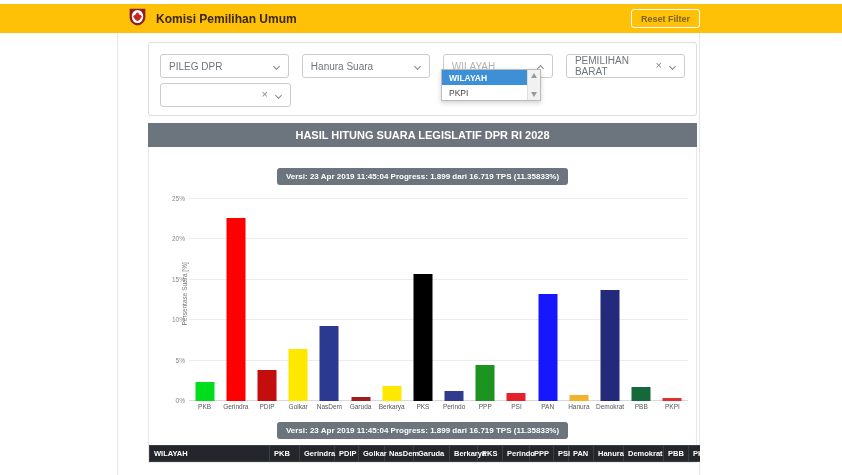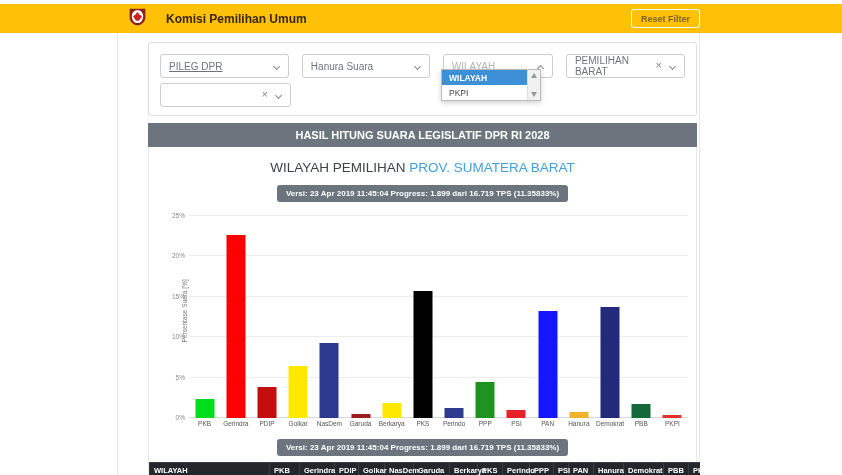--- a/index.html
+++ b/index.html
@@ -1,21 +1,21 @@
 <!DOCTYPE html>
 <html><head>
 <meta charset="utf-8">
 <style>
   * { margin:0; padding:0; box-sizing:border-box; }
   html,body { width:842px; height:475px; overflow:hidden; background:#fff;
               font-family:"Liberation Sans", sans-serif; }
   
   .navbar { position:absolute; left:0; top:4px; width:842px; height:29px;
             background:#FFC107; display:flex; align-items:center; }
-  .brand { display:flex; align-items:center; gap:18px; margin-left:127px; }
+  .brand { display:flex; align-items:center; gap:8px; margin-left:127px; }
   .brand-title { font-size:12px; font-weight:bold; color:#38270a; }
   .reset-btn { position:absolute; right:142px; top:5px; height:19px; padding:0 9px;
                background:transparent; border:1px solid #fff; border-radius:3px;
                font-size:9px; color:#7b6225; font-family:"Liberation Sans",sans-serif; cursor:pointer;font-weight:bold; }
   
   .container { position:absolute; left:117px; top:33px; width:583px; height:442px;
                background:#fff; border-left:1px solid #e7e7e7; border-right:1px solid #e7e7e7;
                padding:0 2px 0 30px; }
   
   .filter-card { margin-top:9px; border:1px solid #ddd; border-radius:3px;
@@ -23,21 +23,21 @@
   .filter-row { display:flex; gap:13px; margin-top:5px; }
   .sel { position:relative; height:24px; border:1px solid #ccc; border-radius:3px;
          background:#fff; display:flex; align-items:center; padding:0 22px 0 8px;
          font-size:10px; color:#6c757d; cursor:pointer; }
   .sel .chev { position:absolute; right:9px; top:9px; width:5px; height:5px;
                border-right:1.4px solid #888; border-bottom:1.4px solid #888;
                transform:rotate(45deg); }
   .sel .chev.up { transform:rotate(-135deg); top:11px; }
   .sel .clear { position:absolute; right:22px; top:4px; font-size:11px; color:#888; }
   .placeholder { color:#b3b3b3; }
-  .w1{width:131px;text-decoration:underline;} .w2{width:130px;} .w3{width:112px;} .w4{width:121px;}
+  .w1{width:131px;} .w2{width:130px;} .w3{width:112px;} .w4{width:121px;}
   .dropdown-panel { position:absolute; left:292px; top:26px; width:100px; z-index:30;
                     background:#fff; border:1px solid #bbb; box-shadow:0 2px 5px rgba(0,0,0,.18);
                     display:flex; }
   .dd-items { flex:1; }
   .dd-item { height:15px; display:flex; align-items:center; padding-left:7px;
              font-size:8.5px; color:#444; cursor:pointer; }
   .dd-item.selected { background:#3d8fd6; color:#fff; font-weight:bold; }
   .dd-scroll { width:13px; background:#f1f1f1; border-left:1px solid #ddd;
                display:flex; flex-direction:column; justify-content:space-between;
                align-items:center; padding:3px 0; }
@@ -131,24 +131,20 @@
       <div class="dd-scroll">
         <span class="tri-up"></span>
         <span class="tri-down"></span>
       </div>
     </div>
   </div>
 
   <div class="section-header">HASIL HITUNG SUARA LEGISLATIF DPR RI 2028</div>
 
   <div class="section-body">
-    <div class="subtitle">
-      <span>WILAYAH PEMILIHAN</span>
-      <a href="#">PROV. SUMATERA BARAT</a>
-    </div>
     <div class="badge-wrap b1">
       <span class="version-badge">Versi: 23 Apr 2019 11:45:04 Progress: 1.899 dari 16.719 TPS (11.35833%)</span>
     </div>
 
     <div class="chart-area">
       <span class="ylabel">Persentase Suara [%]</span>
       <div class="plot" id="plot-grid">
           <div class="gridline zero" style="bottom: 0px;">
             <span class="ytick" style="bottom: -3px;">0%</span>
           </div>

